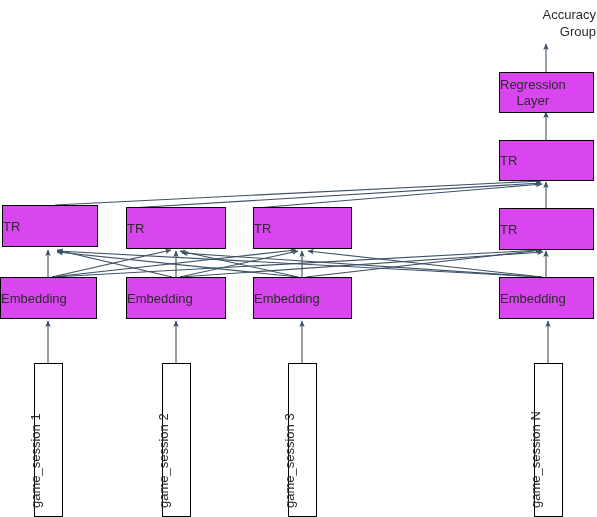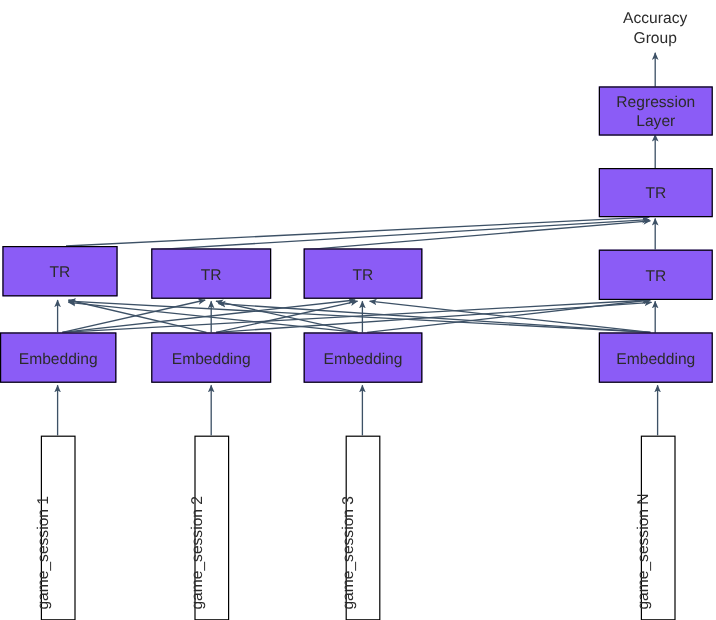--- a/index.html
+++ b/index.html
@@ -21,27 +21,26 @@
     left: 0;
     top: 0;
     width: 597px;
     height: 517px;
     pointer-events: none;
   }
   .node {
     position: absolute;
     box-sizing: border-box;
     border: 1px solid #000000;
-    background: #8b5cf6;
+    background: #d946ef;
     color: #2b2b2b;
     font-size: 13px;
     line-height: 15px;
     display: flex;
     align-items: center;
-    justify-content: center;
     text-align: center;
     z-index: 2;
   }
   .node.two-line {
     line-height: 16px;
   }
   .node-text {
     display: block;
     white-space: pre-line;
   }
@@ -61,21 +60,21 @@
     white-space: nowrap;
     font-size: 13px;
     color: #2b2b2b;
     margin-left: -6px;
   }
   .free-label {
     position: absolute;
     color: #2b2b2b;
     font-size: 13px;
     line-height: 17px;
-    text-align: center;
+    text-align: right;
     white-space: pre-line;
     z-index: 2;
   }
 </style>
 </head>
 <body>
 
 <div id="canvas">
 
   <svg class="edges" viewBox="0 0 597 517" xmlns="http://www.w3.org/2000/svg">

